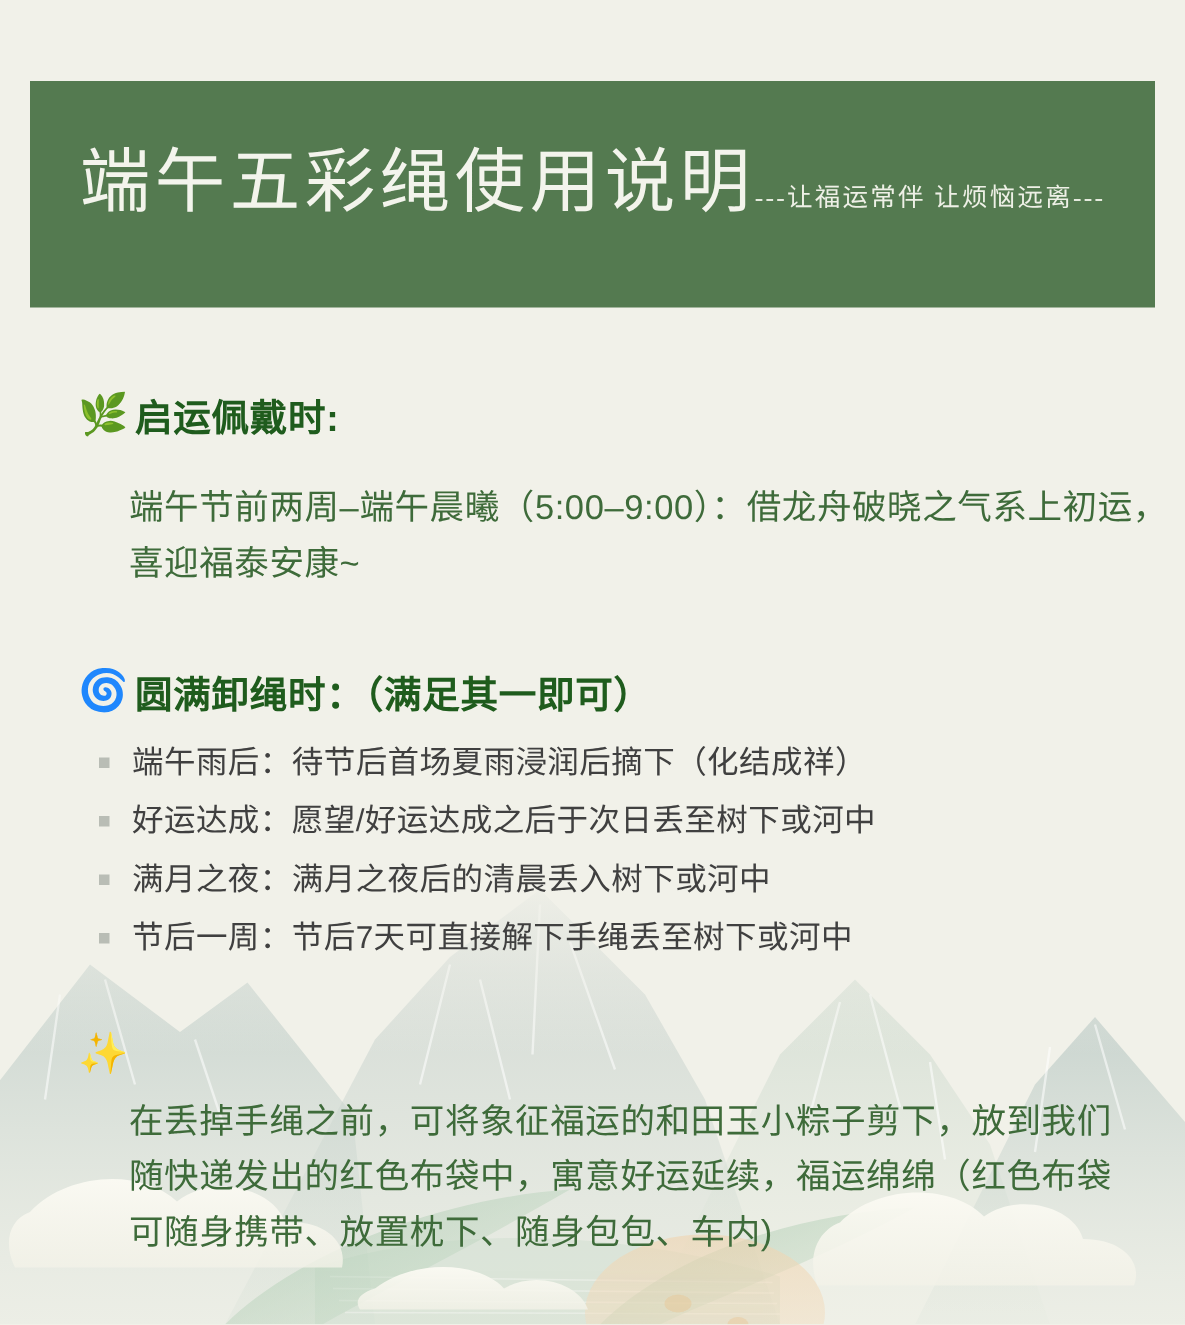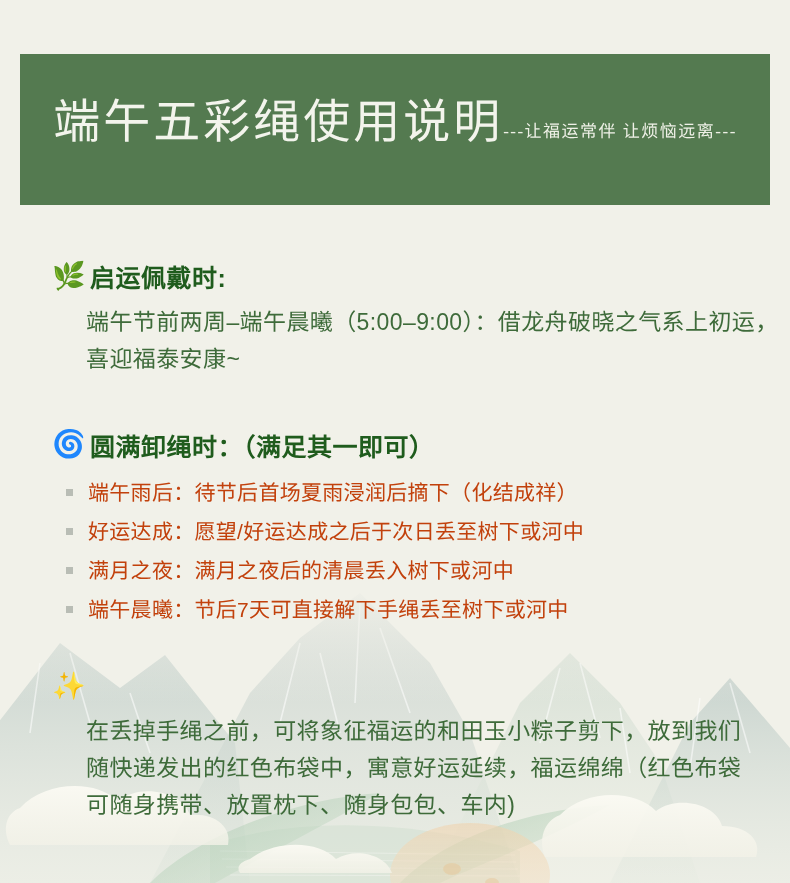--- a/index.html
+++ b/index.html
@@ -94,39 +94,39 @@
     font-size: 25px;
     color: #1f5c1d;
     font-weight: 600;
     letter-spacing: 0.5px;
     white-space: nowrap;
     font-family: Liberation Sans, sans-serif;
   }
 
   .sec-body {
     padding-left: 86px;
-    margin-top: 10px;
+    margin-top: 26px;
     font-size: 23px;
     line-height: 1.62;
     color: #3e6b3a;
     letter-spacing: 0.4px;
   }
   .sec-body p { margin: 0; }
 
   
   .bullets {
     list-style: none;
     margin: 10px 0 0 0;
     padding: 0 24px 0 66px;
   }
   .bullets li {
     position: relative;
     font-size: 21px;
     line-height: 1.48;
-    color: #c2410c;
+    color: #404040;
     padding: 4px 0 4px 22px;
     letter-spacing: 0.3px;
   }
   .bullets li::before {
     content: "";
     position: absolute;
     left: 0;
     top: 16px;
     width: 7px;
     height: 7px;
@@ -237,21 +237,21 @@
 
     <section class="section s2">
       <div class="section-head">
         <span class="sec-icon">🌀</span>
         <span class="sec-title">圆满卸绳时：（满足其一即可）</span>
       </div>
       <ul class="bullets">
         <li>端午雨后：待节后首场夏雨浸润后摘下（化结成祥）</li>
         <li>好运达成：愿望/好运达成之后于次日丢至树下或河中</li>
         <li>满月之夜：满月之夜后的清晨丢入树下或河中</li>
-        <li>端午晨曦：节后7天可直接解下手绳丢至树下或河中</li>
+        <li>节后一周：节后7天可直接解下手绳丢至树下或河中</li>
       </ul>
     </section>
 
     <section class="section s3">
       <div class="section-head">
         <span class="sec-icon">✨</span>
       </div>
       <div class="sec-body">
         <p>在丢掉手绳之前，可将象征福运的和田玉小粽子剪下，放到我们随快递发出的红色布袋中，寓意好运延续，福运绵绵（红色布袋可随身携带、放置枕下、随身包包、车内)</p>
       </div>

